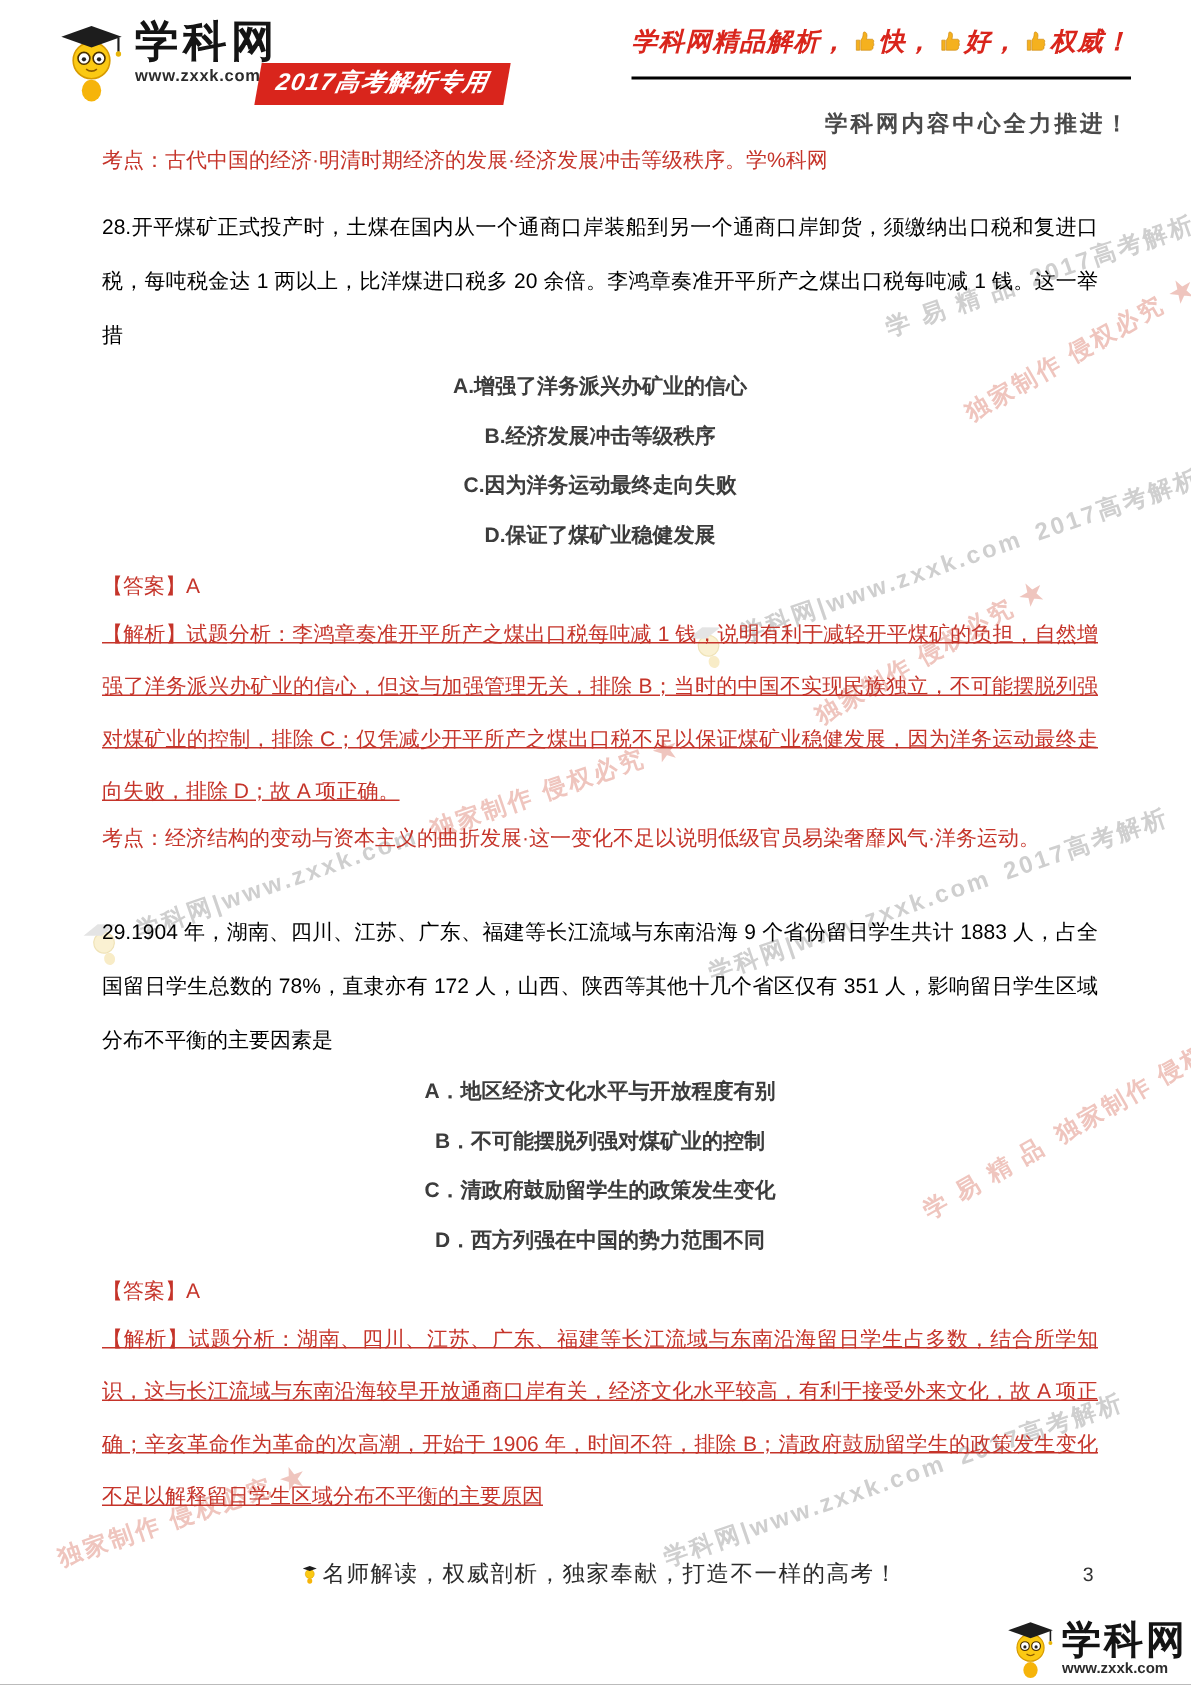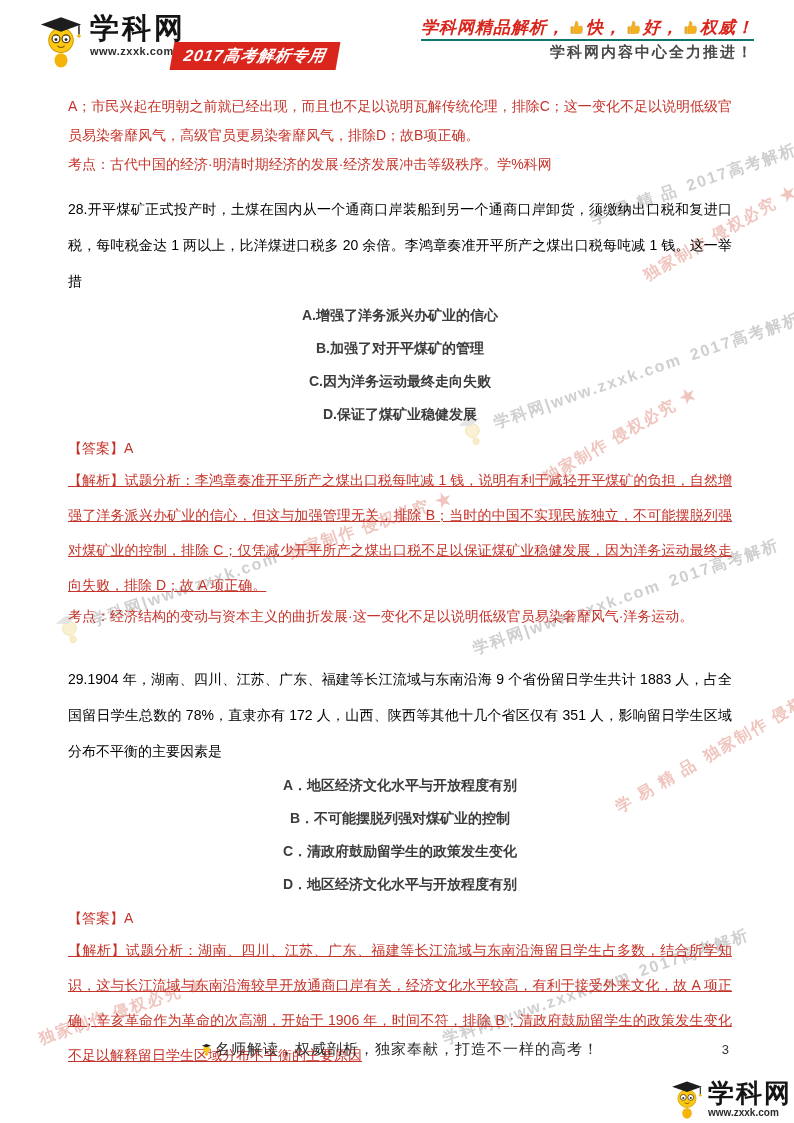--- a/index.html
+++ b/index.html
@@ -18,23 +18,23 @@
   .logo{position:absolute;left:0;top:0;display:flex;align-items:flex-start;}
   .logo-text{margin-left:6px;}
   .logo-name{font-size:29px;font-weight:800;color:#141414;letter-spacing:3px;line-height:32px;}
   .logo-url{font-size:11px;font-weight:bold;color:#2b2b2b;letter-spacing:.5px;margin-top:1px;}
   .banner{position:absolute;left:134px;top:30px;background:#d9251c;color:#fff;
           font-style:italic;font-weight:bold;font-size:16px;line-height:16px;
           padding:6px 12px;transform:skewX(-10deg);letter-spacing:1px;}
   .header-right{position:absolute;right:0;top:4px;text-align:right;}
   .slogan-red{display:inline-flex;align-items:center;color:#d9251c;font-weight:bold;
               font-style:italic;font-size:17px;letter-spacing:1px;
-              border-bottom:2px solid #0f766e;padding-bottom:0;}
+              border-bottom:2px solid #000000;padding-bottom:12px;}
   .slogan-red .thumb{margin:0 2px 0 4px;}
-  .slogan-sub{margin-top:2px;color:#4a4a4a;font-size:15px;font-weight:bold;letter-spacing:2px;}
+  .slogan-sub{margin-top:20px;color:#4a4a4a;font-size:15px;font-weight:bold;letter-spacing:2px;}
   
   .content{position:absolute;left:68px;top:92px;width:664px;font-size:14px;
            color:#3c3c3c;text-align:justify;}
   .red{color:#c5342a;}
   p{margin:0;}
   .para{line-height:29px;}
   .stem{line-height:36px;margin-top:12px;color:#000000;}
   .option{line-height:33px;color:#3c3c3c;text-align:center;font-weight:bold;}
   .answer{line-height:26px;margin-top:4px;font-weight:normal;}
   .analysis{line-height:35px;margin-top:2px;text-decoration:underline;}
@@ -139,39 +139,38 @@
           <path d="M2.5 9 H5.5 V18 H2.5 Z M6.5 18 L14.8 18 C16.8 18 17.8 16.2 17.3 14.7 C18.3 14 18.3 12.2 17.6 11.4 C18.4 10.4 18 8.7 16.8 8.2 L11.5 8.2 C12 6.2 12.6 3 10.6 2 C9.1 1.2 8.6 2.1 8.6 3.6 C8.6 6.1 7.5 8 6.5 9 Z" fill="#f5b11e" stroke="#cf8a12" stroke-width="0.6"></path>
         </svg>
         <span>权威！</span>
       </div>
       <div class="slogan-sub">学科网内容中心全力推进！</div>
     </div>
   </div>
 
   <div class="content">
 
-    <p class="red para">A；市民兴起在明朝之前就已经出现，而且也不足以说明瓦解传统伦理，排除C；这一变化不足以说明低级官员易染奢靡风气，高级官员更易染奢靡风气，排除D；故B项正确。</p>
     <p class="red para">考点：古代中国的经济·明清时期经济的发展·经济发展冲击等级秩序。学%科网</p>
 
     <p class="stem">28.开平煤矿正式投产时，土煤在国内从一个通商口岸装船到另一个通商口岸卸货，须缴纳出口税和复进口税，每吨税金达 1 两以上，比洋煤进口税多 20 余倍。李鸿章奏准开平所产之煤出口税每吨减 1 钱。这一举措</p>
     <div class="option">A.增强了洋务派兴办矿业的信心</div>
-    <div class="option">B.加强了对开平煤矿的管理</div>
+    <div class="option">B.经济发展冲击等级秩序</div>
     <div class="option">C.因为洋务运动最终走向失败</div>
     <div class="option">D.保证了煤矿业稳健发展</div>
     <p class="red answer">【答案】A</p>
     <p class="red analysis">【解析】试题分析：李鸿章奏准开平所产之煤出口税每吨减 1 钱，说明有利于减轻开平煤矿的负担，自然增强了洋务派兴办矿业的信心，但这与加强管理无关，排除 B；当时的中国不实现民族独立，不可能摆脱列强对煤矿业的控制，排除 C；仅凭减少开平所产之煤出口税不足以保证煤矿业稳健发展，因为洋务运动最终走向失败，排除 D；故 A 项正确。</p>
     <p class="red kaodian2">考点：经济结构的变动与资本主义的曲折发展·这一变化不足以说明低级官员易染奢靡风气·洋务运动。</p>
 
     <div class="q-gap"></div>
 
     <p class="stem">29.1904 年，湖南、四川、江苏、广东、福建等长江流域与东南沿海 9 个省份留日学生共计 1883 人，占全国留日学生总数的 78%，直隶亦有 172 人，山西、陕西等其他十几个省区仅有 351 人，影响留日学生区域分布不平衡的主要因素是</p>
     <div class="option">A．地区经济文化水平与开放程度有别</div>
     <div class="option">B．不可能摆脱列强对煤矿业的控制</div>
     <div class="option">C．清政府鼓励留学生的政策发生变化</div>
-    <div class="option">D．地区经济文化水平与开放程度有别</div>
+    <div class="option">D．西方列强在中国的势力范围不同</div>
     <p class="red answer">【答案】A</p>
     <p class="red analysis">【解析】试题分析：湖南、四川、江苏、广东、福建等长江流域与东南沿海留日学生占多数，结合所学知识，这与长江流域与东南沿海较早开放通商口岸有关，经济文化水平较高，有利于接受外来文化，故 A 项正确；辛亥革命作为革命的次高潮，开始于 1906 年，时间不符，排除 B；清政府鼓励留学生的政策发生变化不足以解释留日学生区域分布不平衡的主要原因</p>
 
   </div>
 
   <div class="footer">
     <svg width="13" height="13" viewBox="0 0 64 78">
       <ellipse cx="32" cy="66" rx="10" ry="11" fill="#f6b40a"></ellipse>
       <circle cx="32" cy="38" r="18" fill="#fbc913" stroke="#d79a00" stroke-width="2"></circle>
       <polygon points="32,6 60,16 32,26 4,16" fill="#1d1d1d"></polygon>

